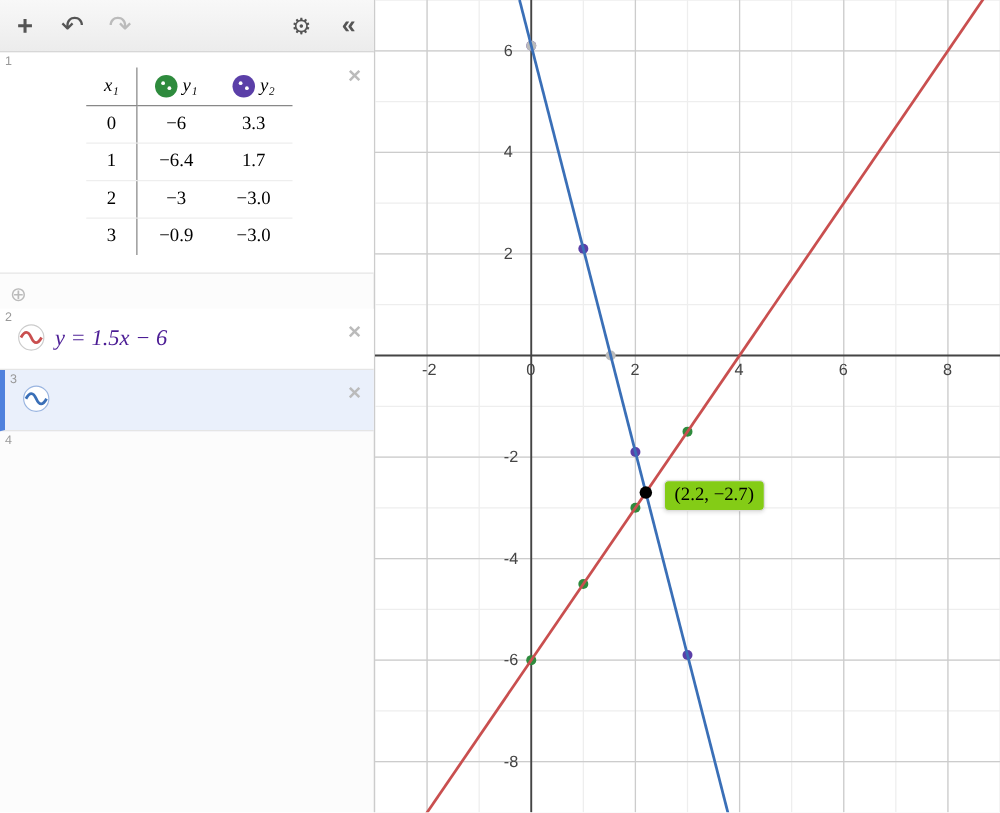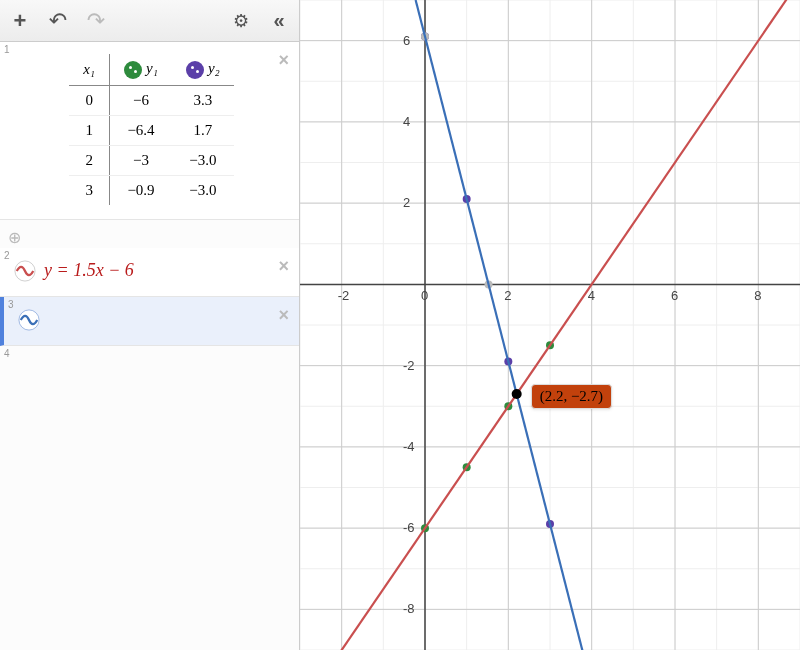--- a/index.html
+++ b/index.html
@@ -10,39 +10,39 @@
   .tb-spacer { flex: 1; }
   .tb-btn { width: 20px; height: 20px; display:flex; align-items:center; justify-content:center; cursor:pointer; color:#555;}
   .tb-btn.disabled { color: #bbb; }
   .panel { border-bottom: 1px solid #e5e5e5; padding: 12px 10px 14px 14px; position: relative; background:#fff;}
   .panel .idx { position:absolute; left:4px; top:2px; font-size:10px; color:#999;}
   .panel .close { position:absolute; right:10px; top:8px; color:#bbb; cursor:pointer; font-size:18px; font-weight:bold;}
   .panel.selected { border-left:4px solid #4f81dd; background:#eaf0fb;}
   .eq-row { display:flex; align-items:center; gap:8px;}
   .eq-icon { width:22px; height:22px; border-radius:50%; display:flex; align-items:center; justify-content:center;}
   .eq-icon svg { width:22px; height:22px;}
-  .eq-text { font-family: "Times New Roman", serif; font-size:18px; color:#b91c1c; font-style: italic;}
+  .eq-text { font-family: "Times New Roman", serif; font-size:18px; color:#4c1d95; font-style: italic;}
   .tbl-wrap { display:flex; justify-content:center; }
   table.data { border-collapse: collapse; font-family:"Times New Roman",serif; font-size:15px; }
   table.data th, table.data td { padding:6px 14px; text-align:center;margin-top:11px; }
   table.data th { border-bottom:1px solid #888; font-weight:normal;}
   table.data th.col-x { border-right:1px solid #888; font-style: italic;}
   table.data td.col-x { border-right:1px solid #888;}
   table.data tr:not(:last-child) td { border-bottom:1px solid #eee;}
   .dot-icon { display:inline-block; width:18px; height:18px; border-radius:50%; vertical-align:middle; margin-right:4px; position:relative;}
   .dot-icon::before, .dot-icon::after { content:""; position:absolute; width:3px; height:3px; background:#fff; border-radius:50%;}
   .dot-icon::before { left:5px; top:5px;}
   .dot-icon::after { left:10px; top:9px;}
   .zoom-fit { position:absolute; bottom:-28px; left:8px; color:#bbb; font-size:16px;}
   .panel-table{position:relative;}
   .rest { flex:1; position:relative;}
   .rest .idx { position:absolute; left:4px; top:2px; font-size:10px; color:#999;}
   .graph { flex:1; position:relative; background:#fff;}
   svg.grid { width:100%; height:100%; display:block;}
-  .point-label { position:absolute; background:#c2410c; border:1px solid #ddd; border-radius:4px; padding:3px 8px; font-family:"Times New Roman",serif; font-size:15px; box-shadow:0 1px 3px rgba(0,0,0,0.1);}
+  .point-label { position:absolute; background:#84cc16; border:1px solid #ddd; border-radius:4px; padding:3px 8px; font-family:"Times New Roman",serif; font-size:15px; box-shadow:0 1px 3px rgba(0,0,0,0.1);}
 </style>
 </head>
 <body>
 
 <div class="app">
   <div class="sidebar">
     <div class="toolbar">
       <div class="tb-btn" style="font-size:22px;font-weight:bold;">+</div>
       <div class="tb-btn" style="font-size:22px;">↶</div>
       <div class="tb-btn disabled" style="font-size:22px;">↷</div>

